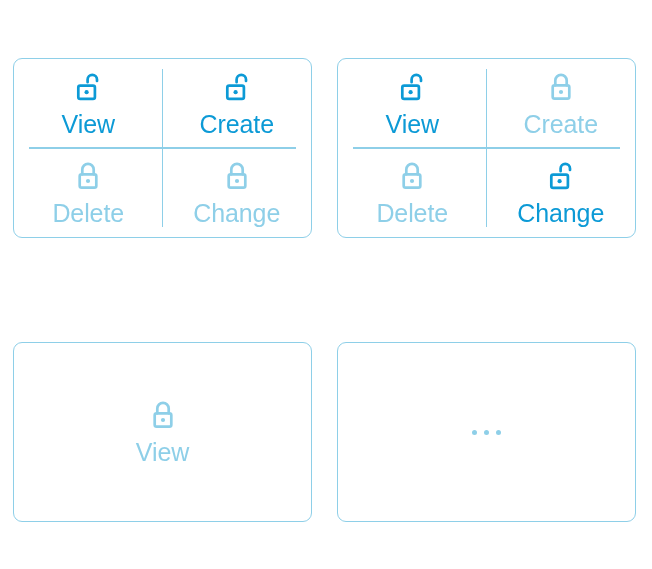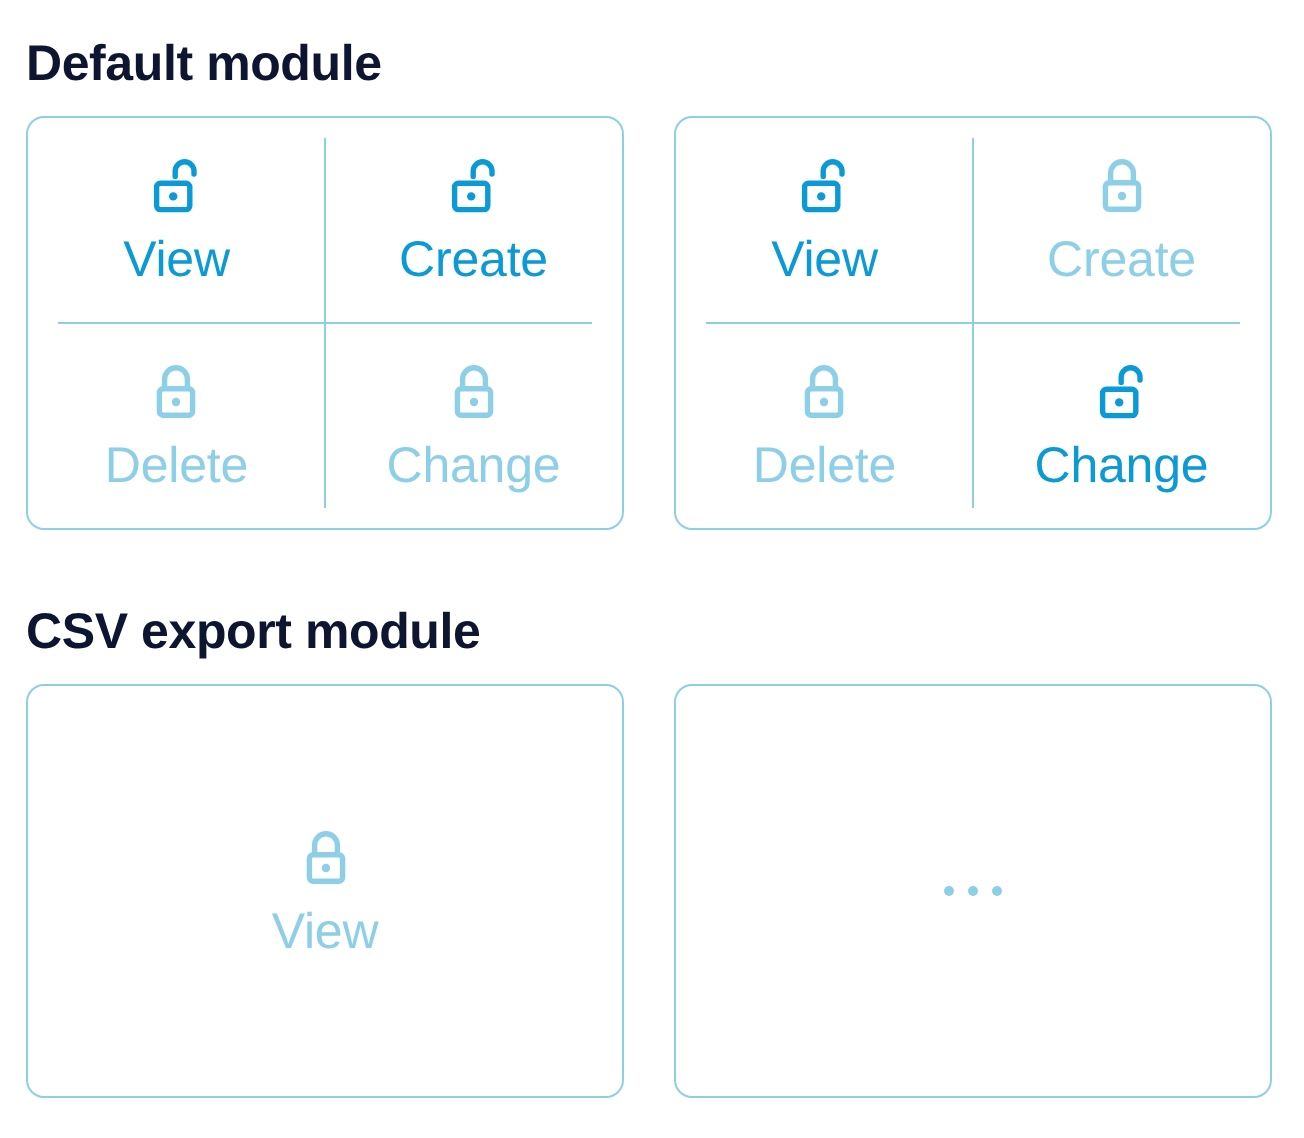--- a/index.html
+++ b/index.html
@@ -34,21 +34,21 @@
   }
   .title-a { left: 13px; top: 20px; }
   .title-b { left: 337px; top: 20px; }
   .title-c { left: 13px; top: 304px; }
 
   
   .card {
     position: absolute;
     box-sizing: border-box;
     width: 299px;
-    height: 207px;
+    height: 180px;
     border: 1.4px solid #8ecfe8;
     border-radius: 9px;
     background: #ffffff;
   }
   .card-a { left: 13px;  top: 58px; }
   .card-b { left: 337px; top: 58px; }
   .card-c { left: 13px;  top: 342px; }
   .card-d { left: 337px; top: 342px; }
 
   
@@ -133,21 +133,20 @@
     height: 5px;
     border-radius: 50%;
     background: #8ecfe8;
   }
 </style>
 </head>
 <body>
 
 <div class="board">
 
-  <div class="section-title title-a">Default module</div>
 
   <div class="card card-a">
     <div class="quad">
       <div class="divider-v"></div>
       <div class="divider-h"></div>
 
       <div class="perm active">
         <span class="icon-wrap">
           <svg width="38" height="38" viewBox="0 0 38 38" fill="none" aria-hidden="true">
             <path d="M18.6 12.2 V9.6 a4.7 4.7 0 0 1 9.4 0 v1.4" stroke="#0c9ad6" stroke-width="2.7" stroke-linecap="round" fill="none"></path>
@@ -238,21 +237,20 @@
             <path d="M18.6 12.2 V9.6 a4.7 4.7 0 0 1 9.4 0 v1.4" stroke="#0c9ad6" stroke-width="2.7" stroke-linecap="round" fill="none"></path>
             <rect x="9.3" y="15.6" width="16.6" height="13.2" rx="1.9" stroke="#0c9ad6" stroke-width="2.7" fill="none"></rect>
             <circle cx="17.6" cy="22.2" r="2.1" fill="#0c9ad6"></circle>
           </svg>
         </span>
         <span class="perm-label">Change</span>
       </div>
     </div>
   </div>
 
-  <div class="section-title title-c">CSV export module</div>
 
   <div class="card card-c">
     <div class="single-wrap">
       <div class="perm inactive">
         <span class="icon-wrap">
           <svg width="38" height="38" viewBox="0 0 38 38" fill="none" aria-hidden="true">
             <path d="M13.3 15.3 V10.6 a5.7 5.7 0 0 1 11.4 0 v4.7" stroke="#8ecfe8" stroke-width="2.7" stroke-linecap="round" fill="none"></path>
             <rect x="10.7" y="15.4" width="16.6" height="13.2" rx="1.9" stroke="#8ecfe8" stroke-width="2.7" fill="none"></rect>
             <circle cx="19" cy="22" r="2.1" fill="#8ecfe8"></circle>
           </svg>

